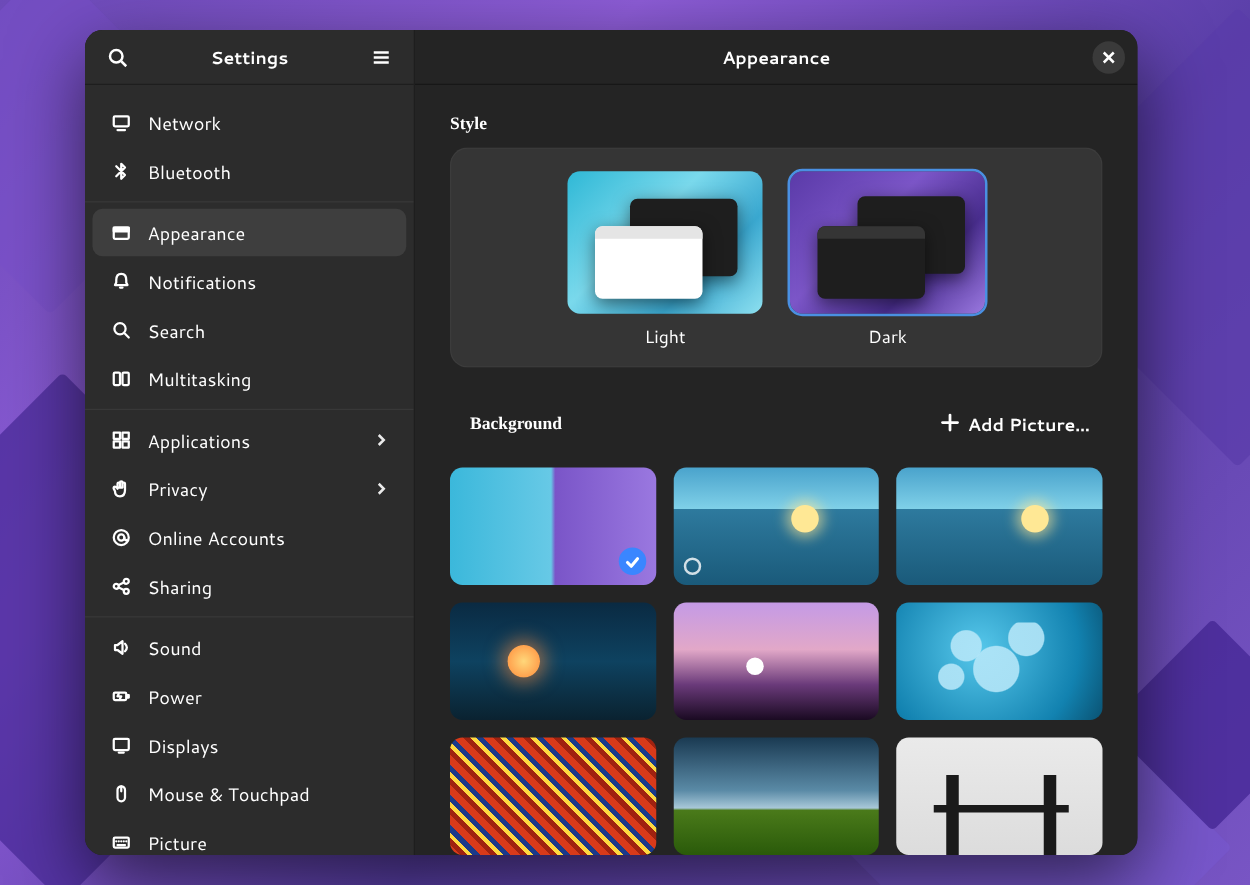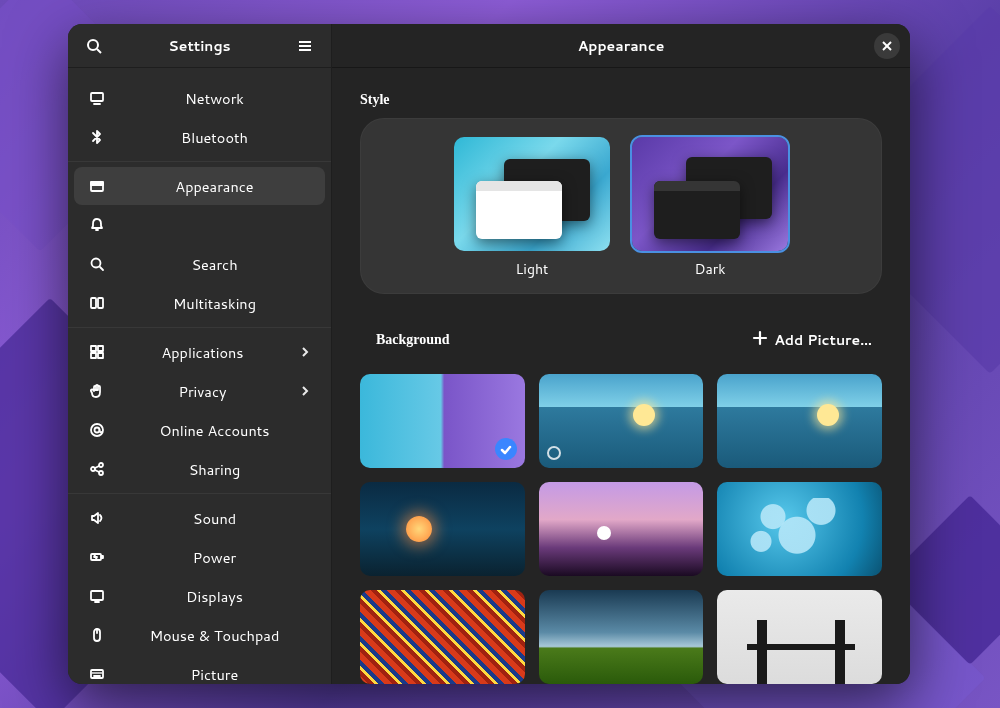--- a/index.html
+++ b/index.html
@@ -47,21 +47,21 @@
     justify-content: space-between;
     padding: 0 12px;
     border-bottom: 1px solid rgba(0,0,0,0.3);
   }
   .sb-title { font-weight: 700; font-size: 14px; color: #fff; }
   .icon-btn {
     width: 28px; height: 28px;
     display: flex; align-items: center; justify-content: center;
     border-radius: 6px; cursor: pointer;
   }
-  .sb-body { flex: 1; overflow: hidden; padding-top: 6px; text-align: center; }
+  .sb-body { flex: 1; overflow: hidden; padding-top: 6px; }
   .sb-group { border-bottom: 1px solid rgba(255,255,255,0.06); padding: 4px 0; }
   .sb-group:last-child { border-bottom: none; }
   .sb-item {
     height: 38px;
     display: flex;
     align-items: center;
     gap: 12px;
     padding: 0 14px;
     margin: 1px 6px;
     border-radius: 8px;
@@ -96,21 +96,21 @@
     display:flex; align-items:center; justify-content:center;
     cursor: pointer;
   }
   .m-body { flex:1; overflow:hidden; padding: 24px 28px 0 28px; }
   .section-label { font-weight: 700; font-size: 14px; color:#fff; margin-bottom: 10px; font-family: Liberation Serif, serif; }
 
   
   .style-card {
     background: #353535;
     border: 1px solid rgba(255,255,255,0.04);
-    border-radius: 24px;
+    border-radius: 14px;
     padding: 18px 0 14px 0;
     display:flex; justify-content:center; gap: 22px;
   }
   .style-opt { display:flex; flex-direction:column; align-items:center; gap: 8px; cursor:pointer; }
   .style-thumb {
     width: 156px; height: 114px;
     border-radius: 10px;
     position: relative;
     overflow: hidden;
   }
@@ -248,20 +248,21 @@
             </span>
             <span class="sb-label">Appearance</span>
           </div>
           <div class="sb-item">
             <span class="sb-icon">
               <svg width="16" height="16" viewBox="0 0 16 16" fill="none" stroke="#fff" stroke-width="1.8" stroke-linecap="round" stroke-linejoin="round">
                 <path d="M8 2 C5 2 4 4 4 7 L4 9 L3 11 H13 L12 9 V7 C12 4 11 2 8 2 Z"></path>
                 <line x1="7" y1="13" x2="9" y2="13"></line>
               </svg>
             </span>
+            <span class="sb-label">Notifications</span>
           </div>
           <div class="sb-item">
             <span class="sb-icon">
               <svg width="16" height="16" viewBox="0 0 16 16" fill="none" stroke="#fff" stroke-width="1.8" stroke-linecap="round" stroke-linejoin="round">
                 <circle cx="7" cy="7" r="4.5"></circle>
                 <line x1="11" y1="11" x2="14" y2="14"></line>
               </svg>
             </span>
             <span class="sb-label">Search</span>
           </div>

